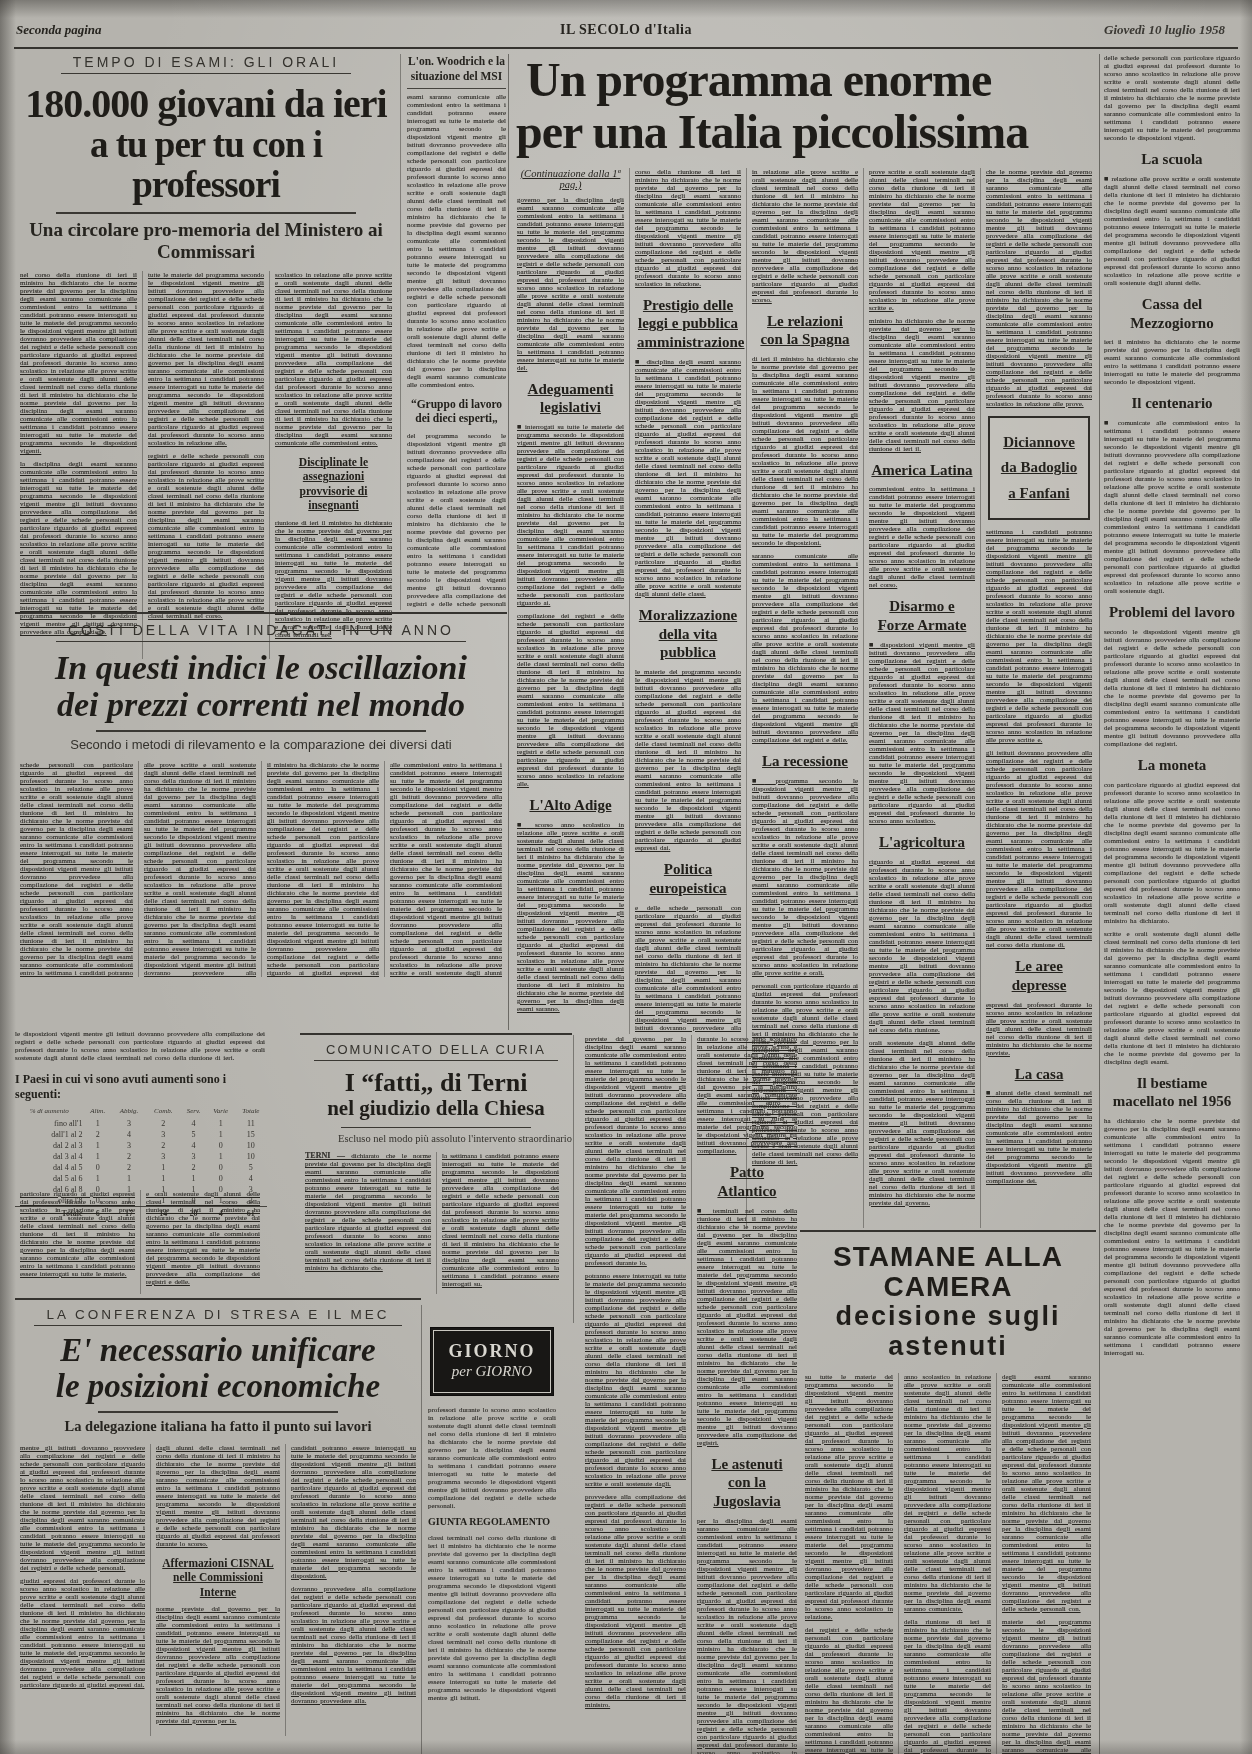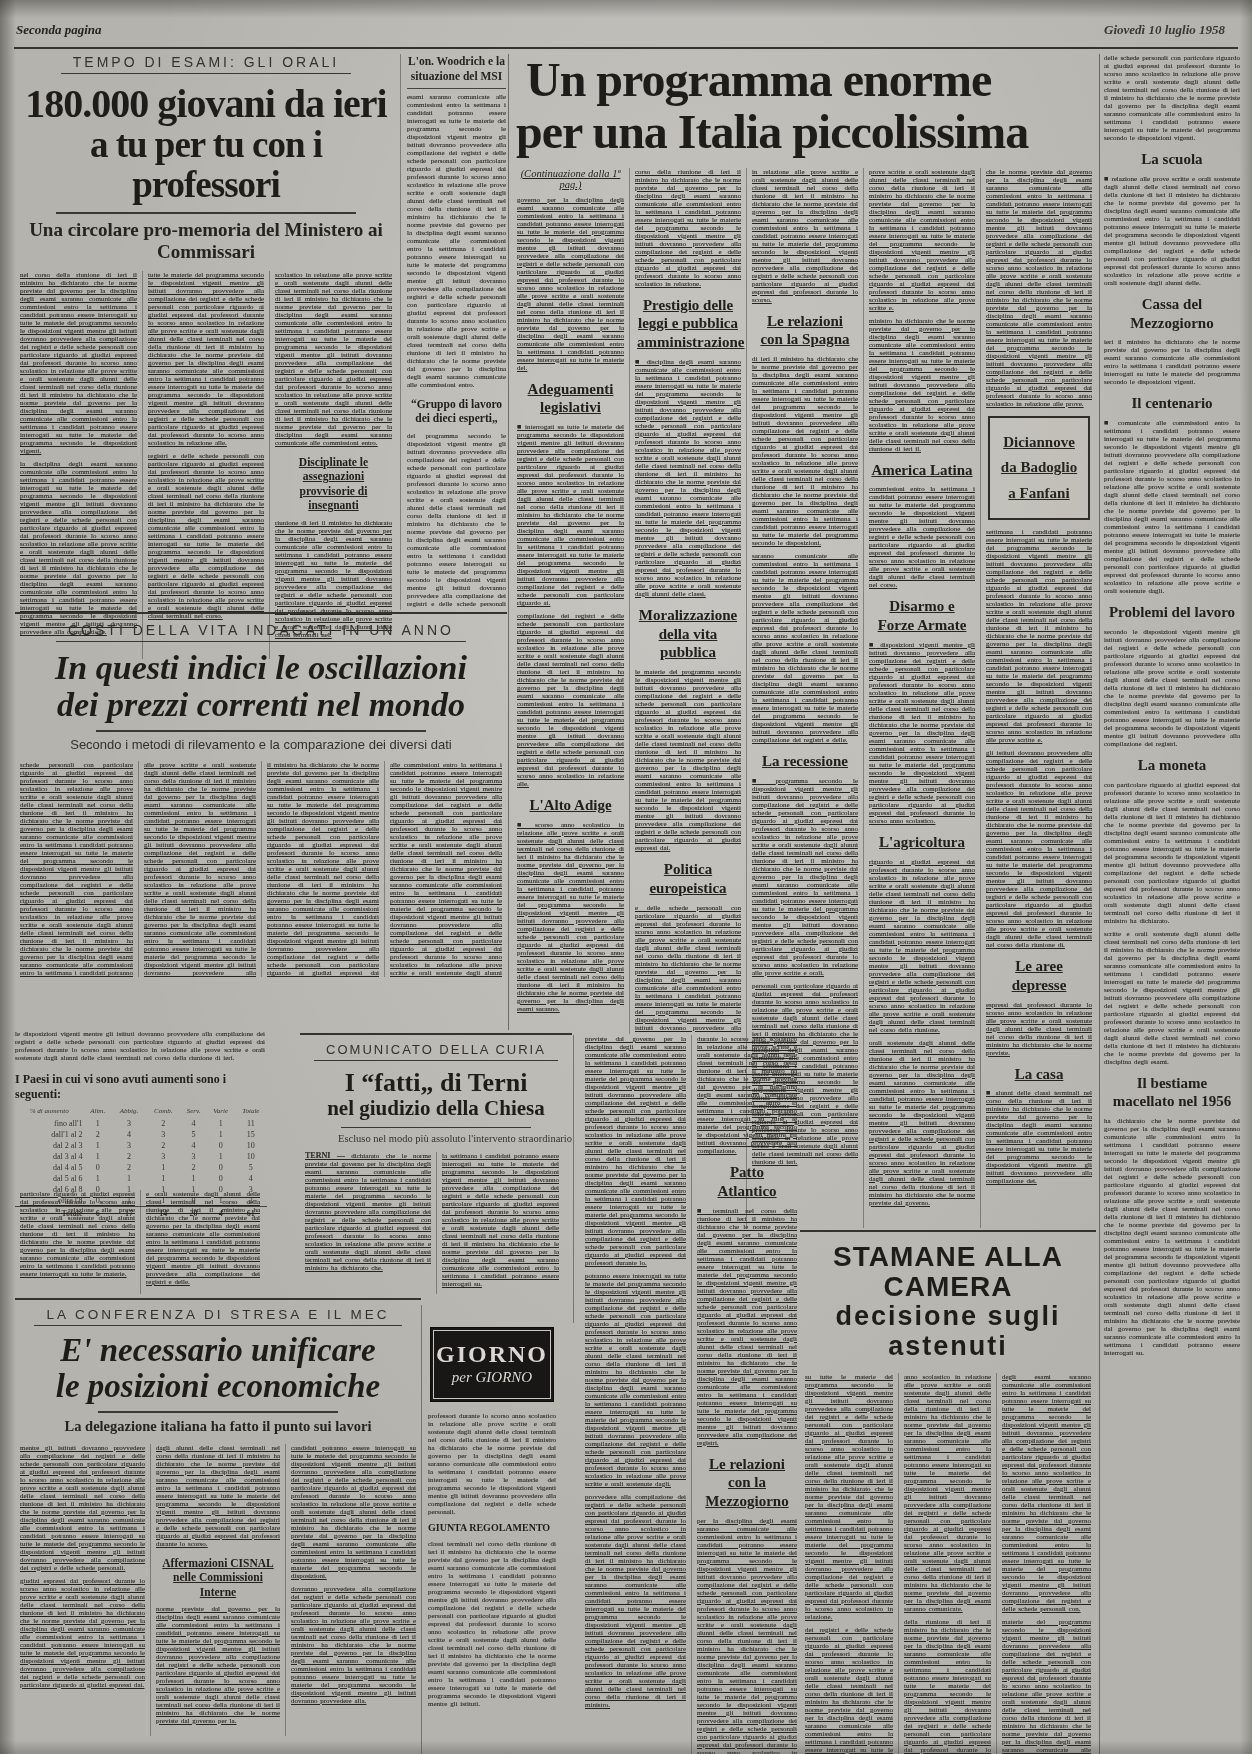--- a/index.html
+++ b/index.html
@@ -29,37 +29,38 @@
   .greek{font-size:7px;line-height:8px;text-align:justify;color:#3e3c38;
     margin:0 0 5px;word-spacing:1px;text-shadow:0 0 .4px rgba(40,38,34,.7);}
   .blt{font-size:7px;color:#2a2823;}
   .colhead{font-weight:bold;font-size:15px;text-align:center;margin:8px 2px 6px;line-height:1.25;color:#22201b;}
   .colhead.sm{font-size:11.5px;}
   .cont{font-style:italic;font-size:10.5px;text-align:center;margin:0 0 6px;}
   .boxed{border:2px solid #2e2c28;text-align:center;font-weight:bold;font-size:15px;
     line-height:1.7;padding:12px 4px;margin:8px 2px;background:rgba(210,208,200,.25);}
   .giorno{background:#181715;color:#d9d7d0;text-align:center;border:1px solid #0d0c0b;
     box-shadow:inset 0 0 0 2px #181715, inset 0 0 0 3px #c9c7c0;padding:14px 4px 12px;}
-  .giorno .g1{font-weight:bold;font-size:24px;letter-spacing:2px;line-height:1;}
+  .giorno .g1{font-weight:bold;font-size:18px;letter-spacing:2px;line-height:1;}
   .giorno .g2{font-style:italic;font-size:15px;line-height:1.5;}
   table.ptable{width:100%;border-collapse:collapse;font-size:8px;line-height:9px;color:#35332e;}
   table.ptable th{font-style:italic;font-weight:normal;font-size:7px;padding:1px 1px 2px;text-align:center;}
   table.ptable td{padding:1px 1px;text-align:center;}
   table.ptable td:first-child{text-align:right;padding-left:4px;}
   table.ptable tfoot td{border-top:1px solid #45433e;font-weight:bold;padding-top:2px;}
   .ptitle{font-weight:bold;font-size:12px;margin:0 0 4px;color:#22201b;}
   .sans{font-family:"Liberation Sans",sans-serif;}
 </style>
 </head>
 <body>
 
 <div class="page">
 
   <div class="masthead">
     <span class="mh-left">Seconda pagina</span>
+    <span class="mh-center">IL SECOLO d'Italia</span>
     <span class="mh-right">Giovedì 10 luglio 1958</span>
   </div>
   <div class="rule" style="left:14px;top:47px;width:1224px;height:2px;"></div>
 
   <div class="rule" style="left:508px;top:54px;width:1px;height:976px;opacity:.6;"></div>
   <div class="rule" style="left:573px;top:1035px;width:1px;height:288px;opacity:.5;"></div>
   <div class="rule" style="left:421px;top:1305px;width:1px;height:449px;opacity:.5;"></div>
   <div class="rule" style="left:1099px;top:54px;width:1px;height:1700px;opacity:.6;"></div>
 
   <section class="blk" style="left:15px;top:54px;width:382px;height:556px;">
@@ -345,21 +346,21 @@
   <section class="blk cols" style="left:580px;top:1035px;width:222px;height:719px;">
     <div class="col" style="width:111px;height:719px;">
       <p class="greek">previste dal governo per la disciplina degli esami saranno comunicate alle commissioni entro la settimana i candidati potranno essere interrogati su tutte le materie del programma secondo le disposizioni vigenti mentre gli istituti dovranno provvedere alla compilazione dei registri e delle schede personali con particolare riguardo ai giudizi espressi dai professori durante lo scorso anno scolastico in relazione alle prove scritte e orali sostenute dagli alunni delle classi terminali nel corso della riunione di ieri il ministro ha dichiarato che le norme previste dal governo per la disciplina degli esami saranno comunicate alle commissioni entro la settimana i candidati potranno essere interrogati su tutte le materie del programma secondo le disposizioni vigenti mentre gli istituti dovranno provvedere alla compilazione dei registri e delle schede personali con particolare riguardo ai giudizi espressi dai professori durante lo.</p>
       <p class="greek">potranno essere interrogati su tutte le materie del programma secondo le disposizioni vigenti mentre gli istituti dovranno provvedere alla compilazione dei registri e delle schede personali con particolare riguardo ai giudizi espressi dai professori durante lo scorso anno scolastico in relazione alle prove scritte e orali sostenute dagli alunni delle classi terminali nel corso della riunione di ieri il ministro ha dichiarato che le norme previste dal governo per la disciplina degli esami saranno comunicate alle commissioni entro la settimana i candidati potranno essere interrogati su tutte le materie del programma secondo le disposizioni vigenti mentre gli istituti dovranno provvedere alla compilazione dei registri e delle schede personali con particolare riguardo ai giudizi espressi dai professori durante lo scorso anno scolastico in relazione alle prove scritte e orali sostenute dagli.</p>
       <p class="greek">provvedere alla compilazione dei registri e delle schede personali con particolare riguardo ai giudizi espressi dai professori durante lo scorso anno scolastico in relazione alle prove scritte e orali sostenute dagli alunni delle classi terminali nel corso della riunione di ieri il ministro ha dichiarato che le norme previste dal governo per la disciplina degli esami saranno comunicate alle commissioni entro la settimana i candidati potranno essere interrogati su tutte le materie del programma secondo le disposizioni vigenti mentre gli istituti dovranno provvedere alla compilazione dei registri e delle schede personali con particolare riguardo ai giudizi espressi dai professori durante lo scorso anno scolastico in relazione alle prove scritte e orali sostenute dagli alunni delle classi terminali nel corso della riunione di ieri il ministro.</p>
     </div>
     <div class="col" style="width:111px;height:719px;">
       <p class="greek">durante lo scorso anno scolastico in relazione alle prove scritte e orali sostenute dagli alunni delle classi terminali nel corso della riunione di ieri il ministro ha dichiarato che le norme previste dal governo per la disciplina degli esami saranno comunicate alle commissioni entro la settimana i candidati potranno essere interrogati su tutte le materie del programma secondo le disposizioni vigenti mentre gli istituti dovranno provvedere alla compilazione.</p>
       <h4 class="colhead">Patto Atlantico</h4>
       <p class="greek"><span class="blt">■</span> <span>terminali nel corso della riunione di ieri il ministro ha dichiarato che le norme previste dal governo per la disciplina degli esami saranno comunicate alle commissioni entro la settimana i candidati potranno essere interrogati su tutte le materie del programma secondo le disposizioni vigenti mentre gli istituti dovranno provvedere alla compilazione dei registri e delle schede personali con particolare riguardo ai giudizi espressi dai professori durante lo scorso anno scolastico in relazione alle prove scritte e orali sostenute dagli alunni delle classi terminali nel corso della riunione di ieri il ministro ha dichiarato che le norme previste dal governo per la disciplina degli esami saranno comunicate alle commissioni entro la settimana i candidati potranno essere interrogati su tutte le materie del programma secondo le disposizioni vigenti mentre gli istituti dovranno provvedere alla compilazione dei registri.</span></p>
-      <h4 class="colhead">Le relazioni con la Mezzogiorno</h4>
+      <h4 class="colhead">Le astenuti con la Jugoslavia</h4>
       <p class="greek">per la disciplina degli esami saranno comunicate alle commissioni entro la settimana i candidati potranno essere interrogati su tutte le materie del programma secondo le disposizioni vigenti mentre gli istituti dovranno provvedere alla compilazione dei registri e delle schede personali con particolare riguardo ai giudizi espressi dai professori durante lo scorso anno scolastico in relazione alle prove scritte e orali sostenute dagli alunni delle classi terminali nel corso della riunione di ieri il ministro ha dichiarato che le norme previste dal governo per la disciplina degli esami saranno comunicate alle commissioni entro la settimana i candidati potranno essere interrogati su tutte le materie del programma secondo le disposizioni vigenti mentre gli istituti dovranno provvedere alla compilazione dei registri e delle schede personali con particolare riguardo ai giudizi espressi dai professori durante lo scorso anno scolastico in relazione alle prove scritte e orali sostenute dagli alunni delle classi terminali nel corso della riunione di ieri il ministro ha dichiarato che le.</p>
     </div>
   </section>
 
   <section class="blk" style="left:800px;top:1230px;width:296px;height:524px;">
     <div class="rule" style="left:0;top:0;width:296px;height:2px;"></div>
     <h1 class="hl sans" style="font-size:28px;letter-spacing:1px;margin-top:12px;">STAMANE ALLA CAMERA</h1>
     <h1 class="hl sans" style="font-size:27px;letter-spacing:2px;">decisione sugli astenuti</h1>
     <div class="cols" style="margin-top:12px;height:418px;">
       <div class="col" style="width:98px;height:418px;">

